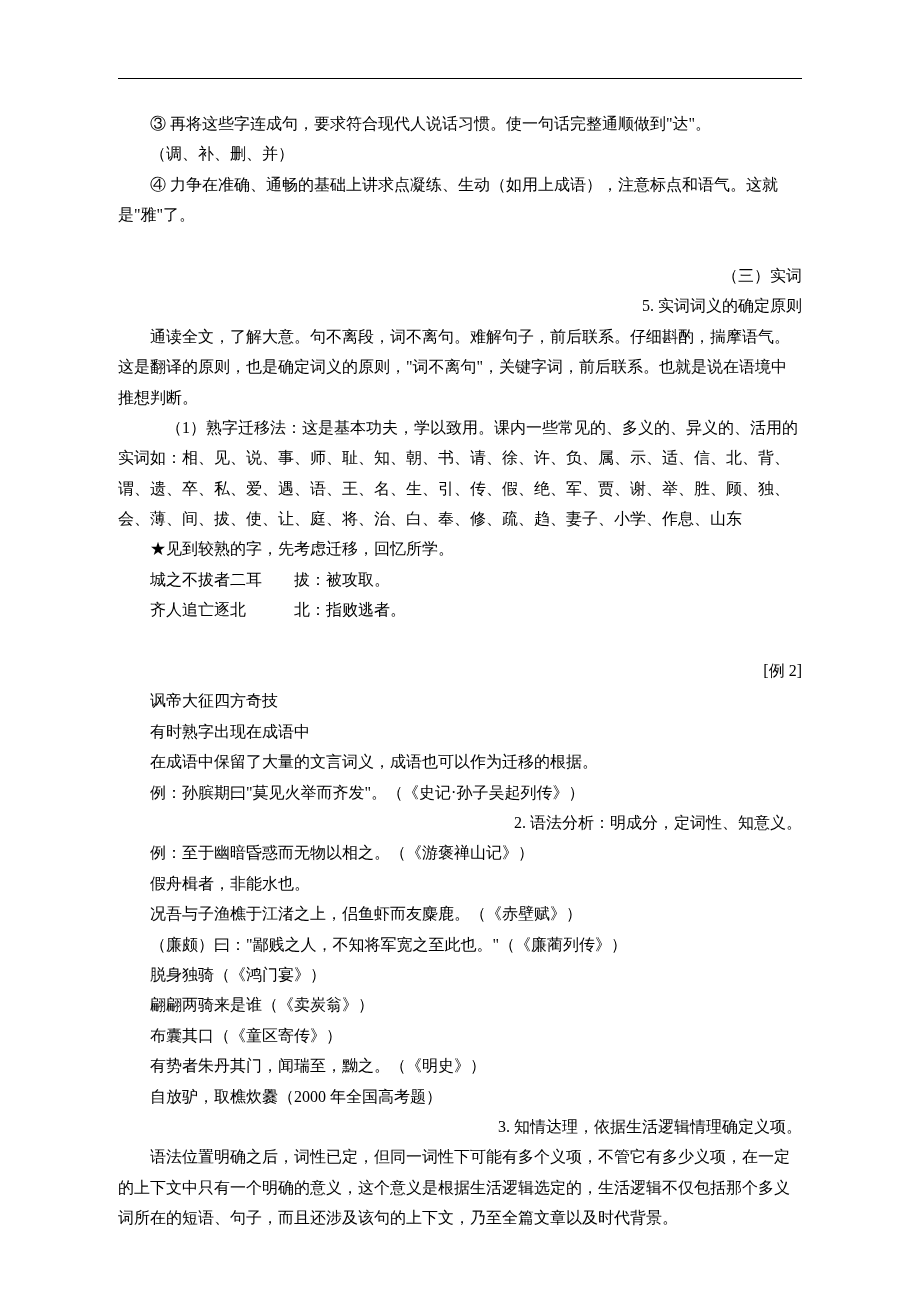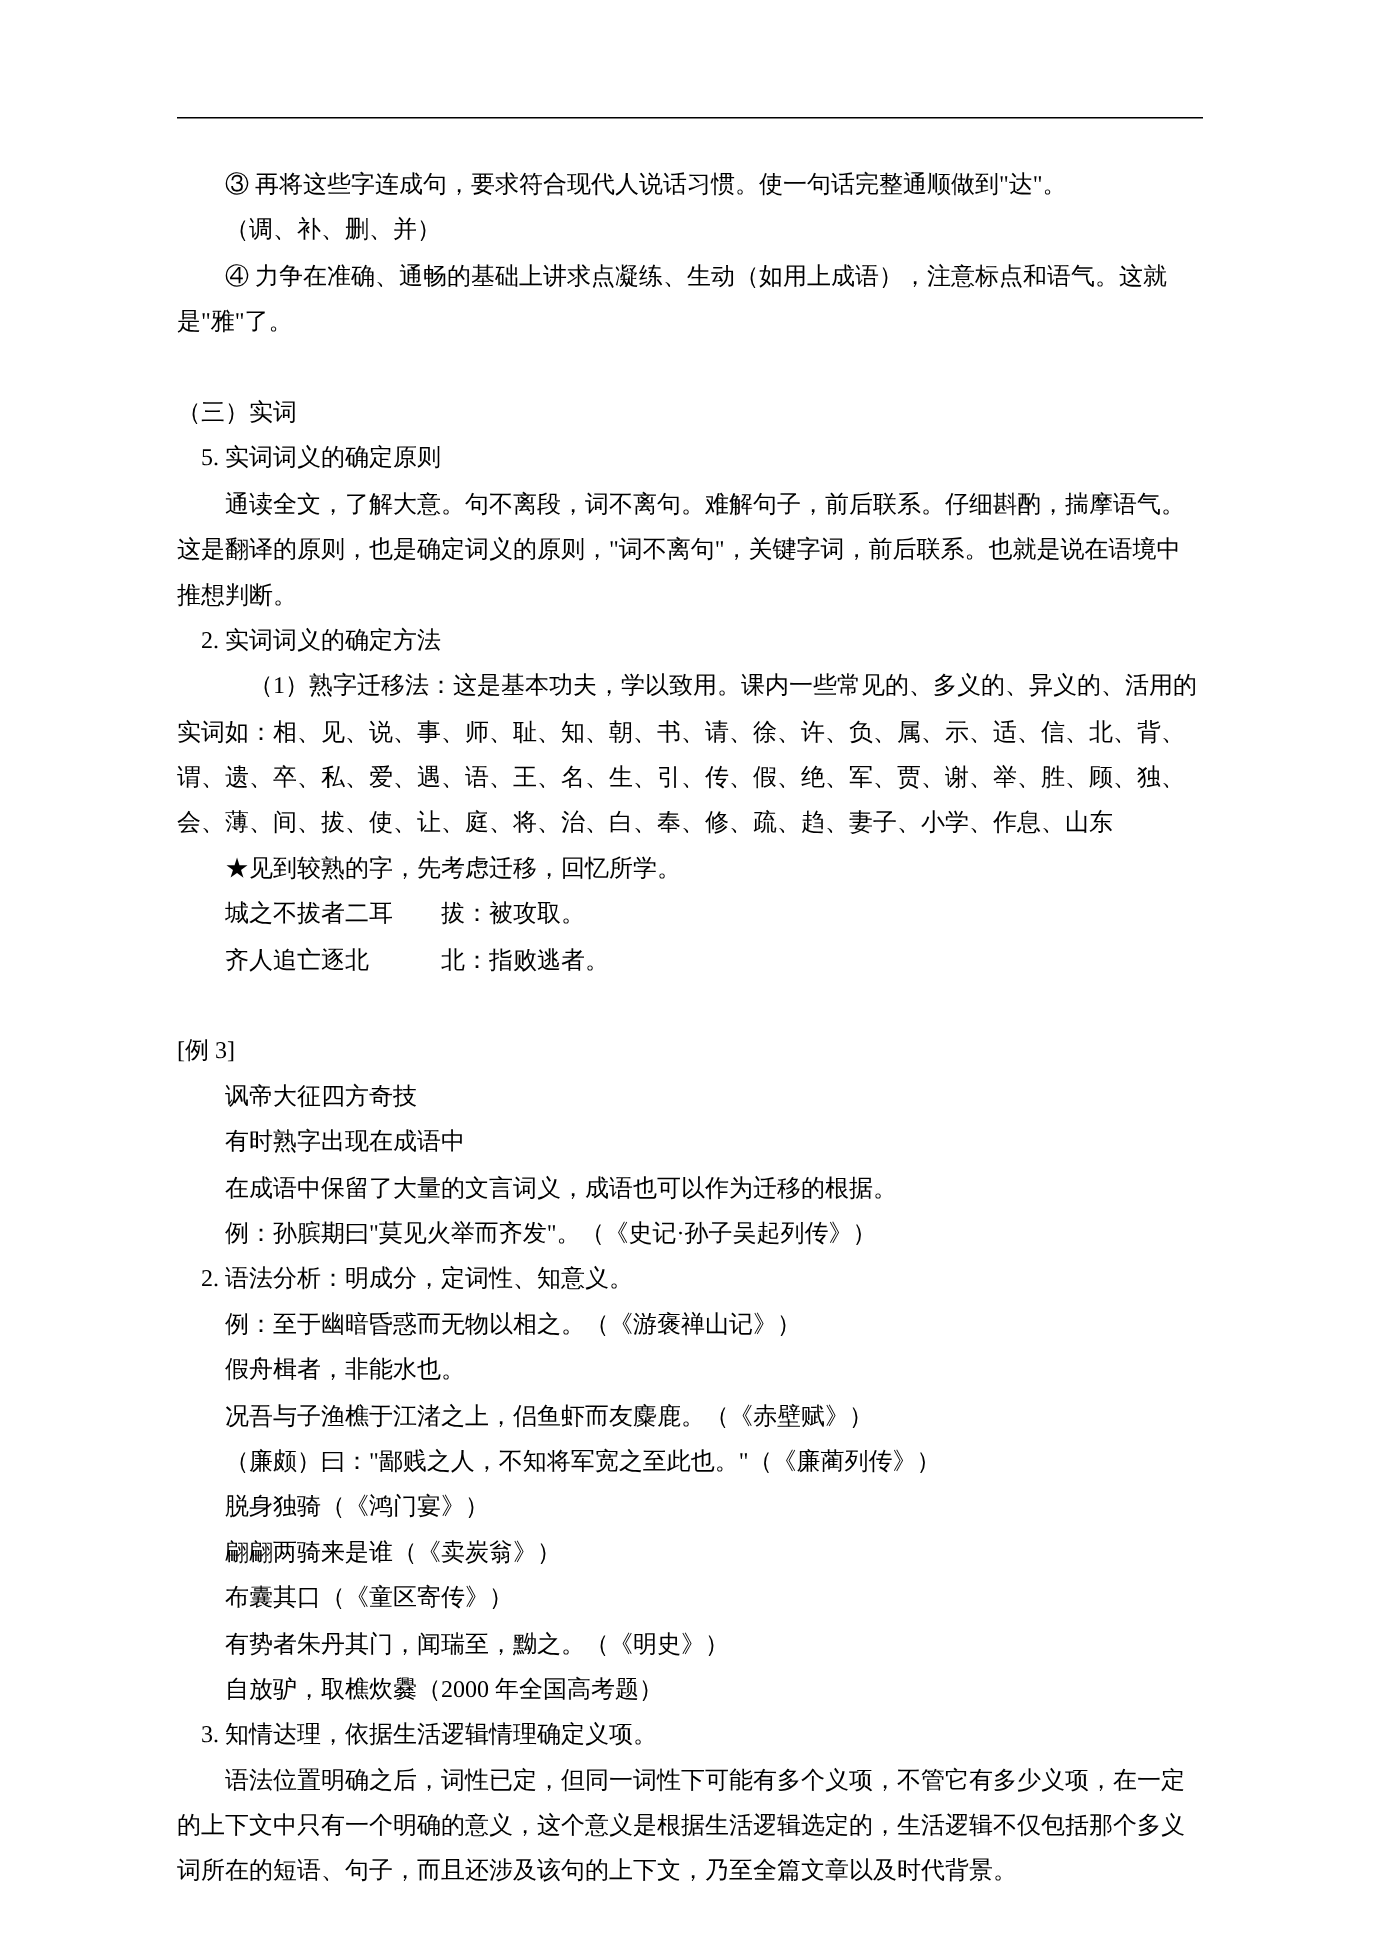--- a/index.html
+++ b/index.html
@@ -18,49 +18,49 @@
   }
   .hr {
     border-top: 1px solid #000;
     margin-bottom: 30px;
   }
   .para {
     text-indent: 2em;
   }
   .label {
     text-indent: 0;
+    text-align: right;
   }
   p { margin: 0; }
   .blank { height: 1.9em; }
 </style>
 </head>
 <body>
 
 <div class="page">
   <div class="hr"></div>
 
   <p class="para">③ 再将这些字连成句，要求符合现代人说话习惯。使一句话完整通顺做到"达"。</p>
   <p class="para">（调、补、删、并）</p>
   <p class="para">④ 力争在准确、通畅的基础上讲求点凝练、生动（如用上成语），注意标点和语气。这就是"雅"了。</p>
 
   <div class="blank"></div>
 
   <p class="label">（三）实词</p>
   <p class="label">　5. 实词词义的确定原则</p>
   <p class="para">通读全文，了解大意。句不离段，词不离句。难解句子，前后联系。仔细斟酌，揣摩语气。这是翻译的原则，也是确定词义的原则，"词不离句"，关键字词，前后联系。也就是说在语境中推想判断。</p>
-  <p class="label">　2. 实词词义的确定方法</p>
   <p class="para">　（1）熟字迁移法：这是基本功夫，学以致用。课内一些常见的、多义的、异义的、活用的实词如：相、见、说、事、师、耻、知、朝、书、请、徐、许、负、属、示、适、信、北、背、谓、遗、卒、私、爱、遇、语、王、名、生、引、传、假、绝、军、贾、谢、举、胜、顾、独、会、薄、间、拔、使、让、庭、将、治、白、奉、修、疏、趋、妻子、小学、作息、山东</p>
   <p class="para">★见到较熟的字，先考虑迁移，回忆所学。</p>
 
   <p class="para">城之不拔者二耳　　拔：被攻取。</p>
   <p class="para">齐人追亡逐北　　　北：指败逃者。</p>
 
   <div class="blank"></div>
 
-  <p class="label">[例 3]</p>
+  <p class="label">[例 2]</p>
   <p class="para">讽帝大征四方奇技</p>
   <p class="para">有时熟字出现在成语中</p>
   <p class="para">在成语中保留了大量的文言词义，成语也可以作为迁移的根据。</p>
   <p class="para">例：孙膑期曰"莫见火举而齐发"。（《史记·孙子吴起列传》）</p>
 
   <p class="label">　2. 语法分析：明成分，定词性、知意义。</p>
   <p class="para">例：至于幽暗昏惑而无物以相之。（《游褒禅山记》）</p>
   <p class="para">假舟楫者，非能水也。</p>
   <p class="para">况吾与子渔樵于江渚之上，侣鱼虾而友麋鹿。（《赤壁赋》）</p>
   <p class="para">（廉颇）曰："鄙贱之人，不知将军宽之至此也。"（《廉蔺列传》）</p>

